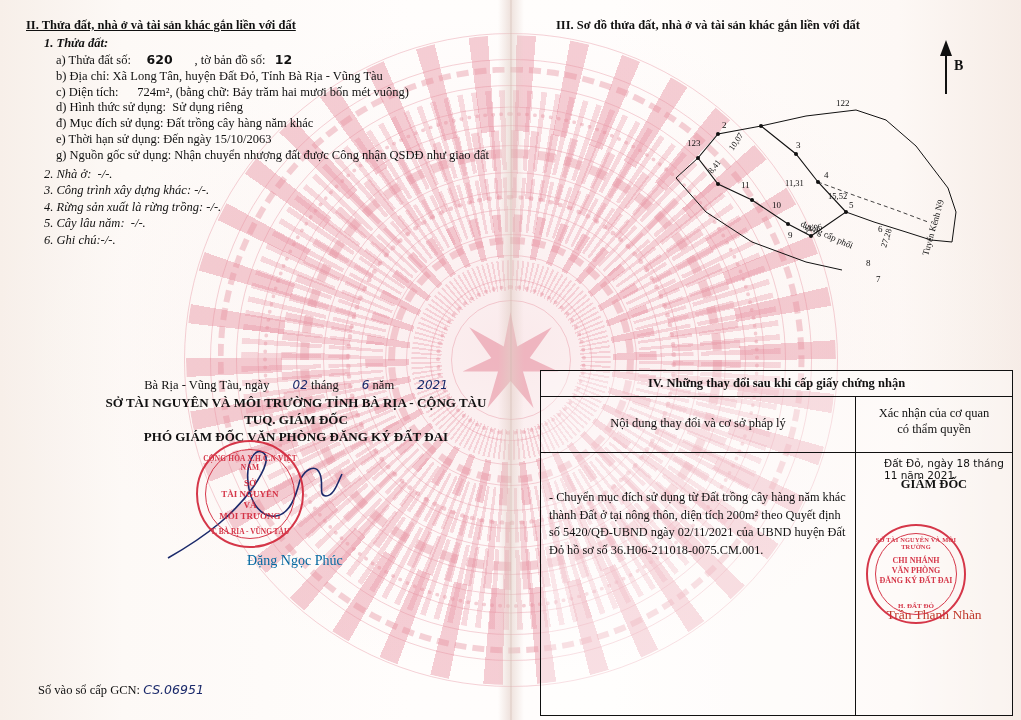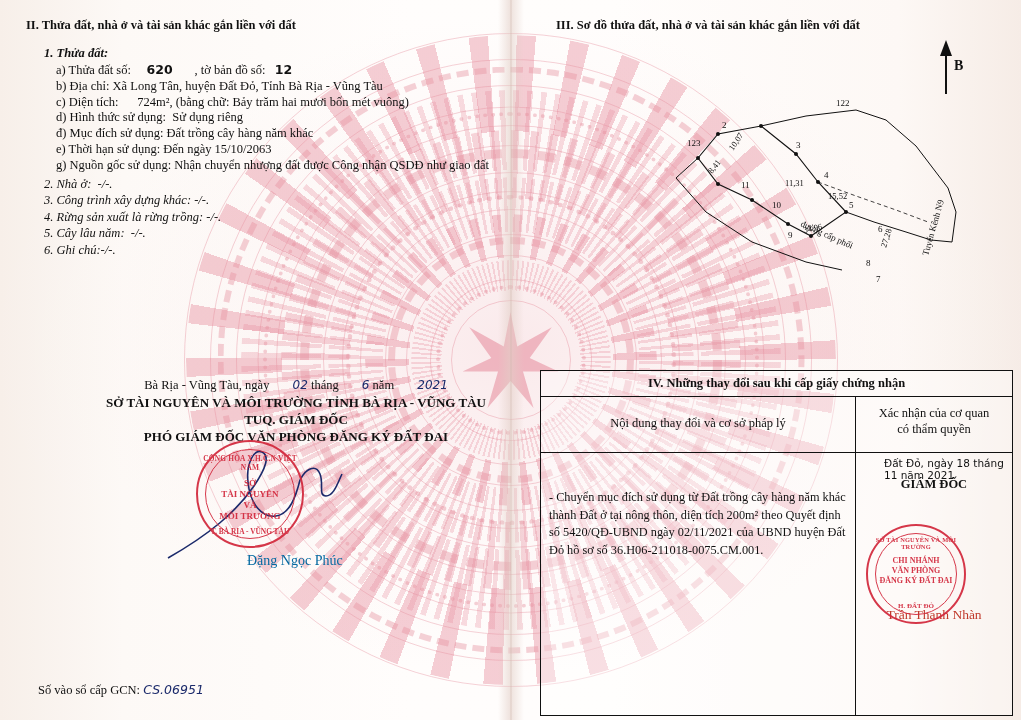--- a/index.html
+++ b/index.html
@@ -95,21 +95,21 @@
     font-weight: bold;
     font-size: 12.5px;
   }
 
   #sec2 {
     position: absolute;
     left: 26px;
     top: 18px;
     width: 520px;
   }
-  #sec2 .head { margin-bottom: 13px; }
+  #sec2 .head { margin-bottom: 3px; text-decoration: underline; }
   #sec2 .sub { margin-left: 18px; font-style: italic; font-weight: bold; font-size: 12.5px; }
   #sec2 ul { list-style: none; margin: 1px 0 0 0; padding: 0 0 0 30px; }
   #sec2 ul li { font-size: 12.5px; line-height: 15.8px; white-space: pre; }
   #sec2 .lvl1 { margin-left: 18px; font-size: 12.5px; line-height: 16.5px; white-space: pre; }
   #sec2 .lvl1.i { font-style: italic; font-weight: normal; }
   .hand-val {
     font-family: "DejaVu Sans", sans-serif;
     font-weight: bold;
     font-size: 12.5px;
   }
@@ -410,21 +410,21 @@
 
   <div id="signblock" class="np">
     <div class="line1">
       <span>Bà Rịa - Vũng Tàu, ngày</span>
       <span class="hand-date">02</span>
       <span>tháng</span>
       <span class="hand-date">6</span>
       <span>năm</span>
       <span class="hand-date">2021</span>
     </div>
-    <div class="line2">SỞ TÀI NGUYÊN VÀ MÔI TRƯỜNG TỈNH BÀ RỊA - VŨNG TÀU</div>
+    <div class="line2">SỞ TÀI NGUYÊN VÀ MÔI TRƯỜNG TỈNH BÀ RỊA - CỘNG TÀU</div>
     <div class="line3">TUQ. GIÁM ĐỐC</div>
     <div class="line4">PHÓ GIÁM ĐỐC VĂN PHÒNG ĐĂNG KÝ ĐẤT ĐAI</div>
   </div>
 
   <svg id="sign-scribble" class="np" viewBox="0 0 260 150">
     <path d="M18,128 C60,104 86,82 104,56 C116,38 120,26 112,22 C104,18 96,34 98,52 C100,74 112,88 126,86 C140,84 146,66 150,50" fill="none" stroke="#1b2a6b" stroke-width="1.6"></path>
     <path d="M150,50 C156,38 166,34 170,44 C174,54 168,66 176,66 C184,66 188,52 192,44" fill="none" stroke="#1b2a6b" stroke-width="1.6"></path>
   </svg>
 
   <div class="seal np" id="seal-left">

